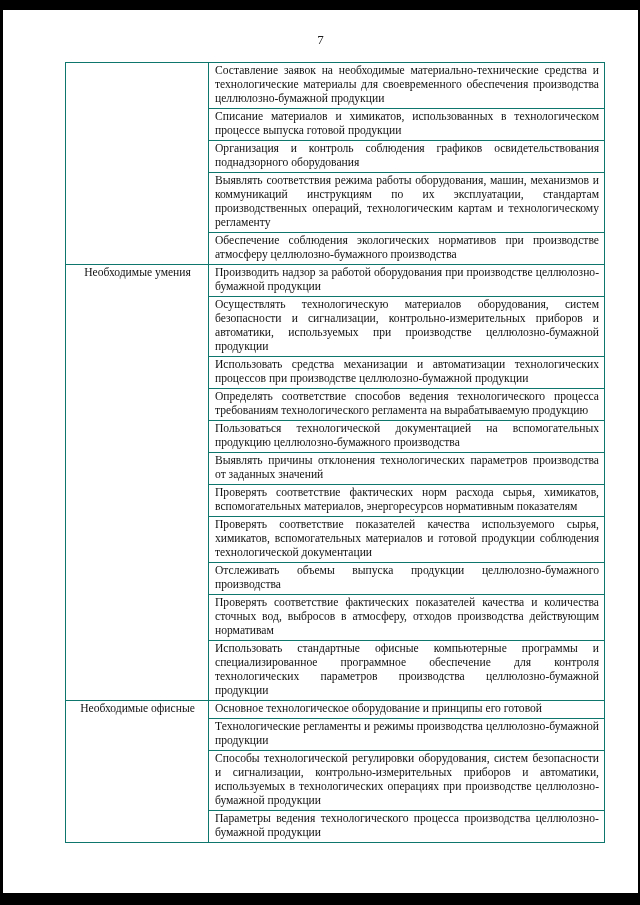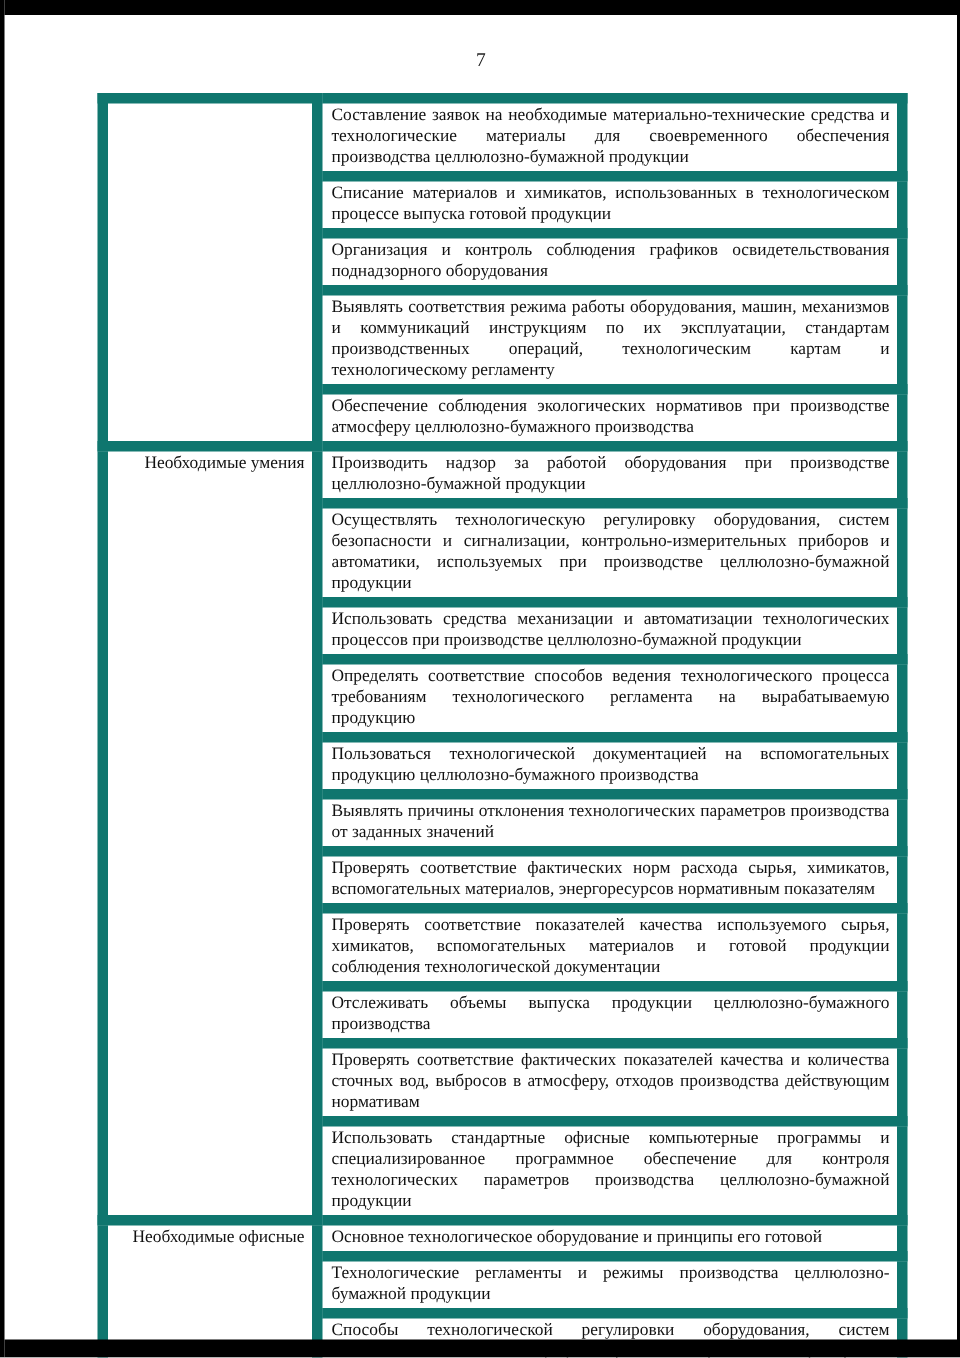--- a/index.html
+++ b/index.html
@@ -26,26 +26,26 @@
   table.doc-table {
     position: absolute; top: 62px; left: 62px;
     width: 540px;
     border-collapse: collapse;
     table-layout: fixed;
     font-size: 11.6px; line-height: 14px;
     color: #111;
   }
   table.doc-table col.c-label { width: 143px; }
   table.doc-table td {
-    border: 7px solid #0f766e;
+    border: 1px solid #0f766e;
     vertical-align: top;
     padding: 1px 5px 2px 6px;
   }
   td.label-cell {
-    text-align: right;
+    text-align: center;
     padding-top: 2px;
   }
   td.text-cell {
     text-align: justify;
   }
 </style>
 </head>
 <body>
 
 <div class="page">
@@ -74,21 +74,21 @@
       </tr>
       <tr>
         <td class="text-cell">Обеспечение соблюдения экологических нормативов при производстве атмосферу целлюлозно-бумажного производства</td>
       </tr>
 
       <tr>
         <td class="label-cell" rowspan="11">Необходимые умения</td>
         <td class="text-cell">Производить надзор за работой оборудования при производстве целлюлозно-бумажной продукции</td>
       </tr>
       <tr>
-        <td class="text-cell">Осуществлять технологическую регулировку оборудования, систем безопасности и сигнализации, контрольно-измерительных приборов и автоматики, используемых при производстве целлюлозно-бумажной продукции</td>
+        <td class="text-cell">Осуществлять технологическую материалов оборудования, систем безопасности и сигнализации, контрольно-измерительных приборов и автоматики, используемых при производстве целлюлозно-бумажной продукции</td>
       </tr>
       <tr>
         <td class="text-cell">Использовать средства механизации и автоматизации технологических процессов при производстве целлюлозно-бумажной продукции</td>
       </tr>
       <tr>
         <td class="text-cell">Определять соответствие способов ведения технологического процесса требованиям технологического регламента на вырабатываемую продукцию</td>
       </tr>
       <tr>
         <td class="text-cell">Пользоваться технологической документацией на вспомогательных продукцию целлюлозно-бумажного производства</td>
       </tr>

